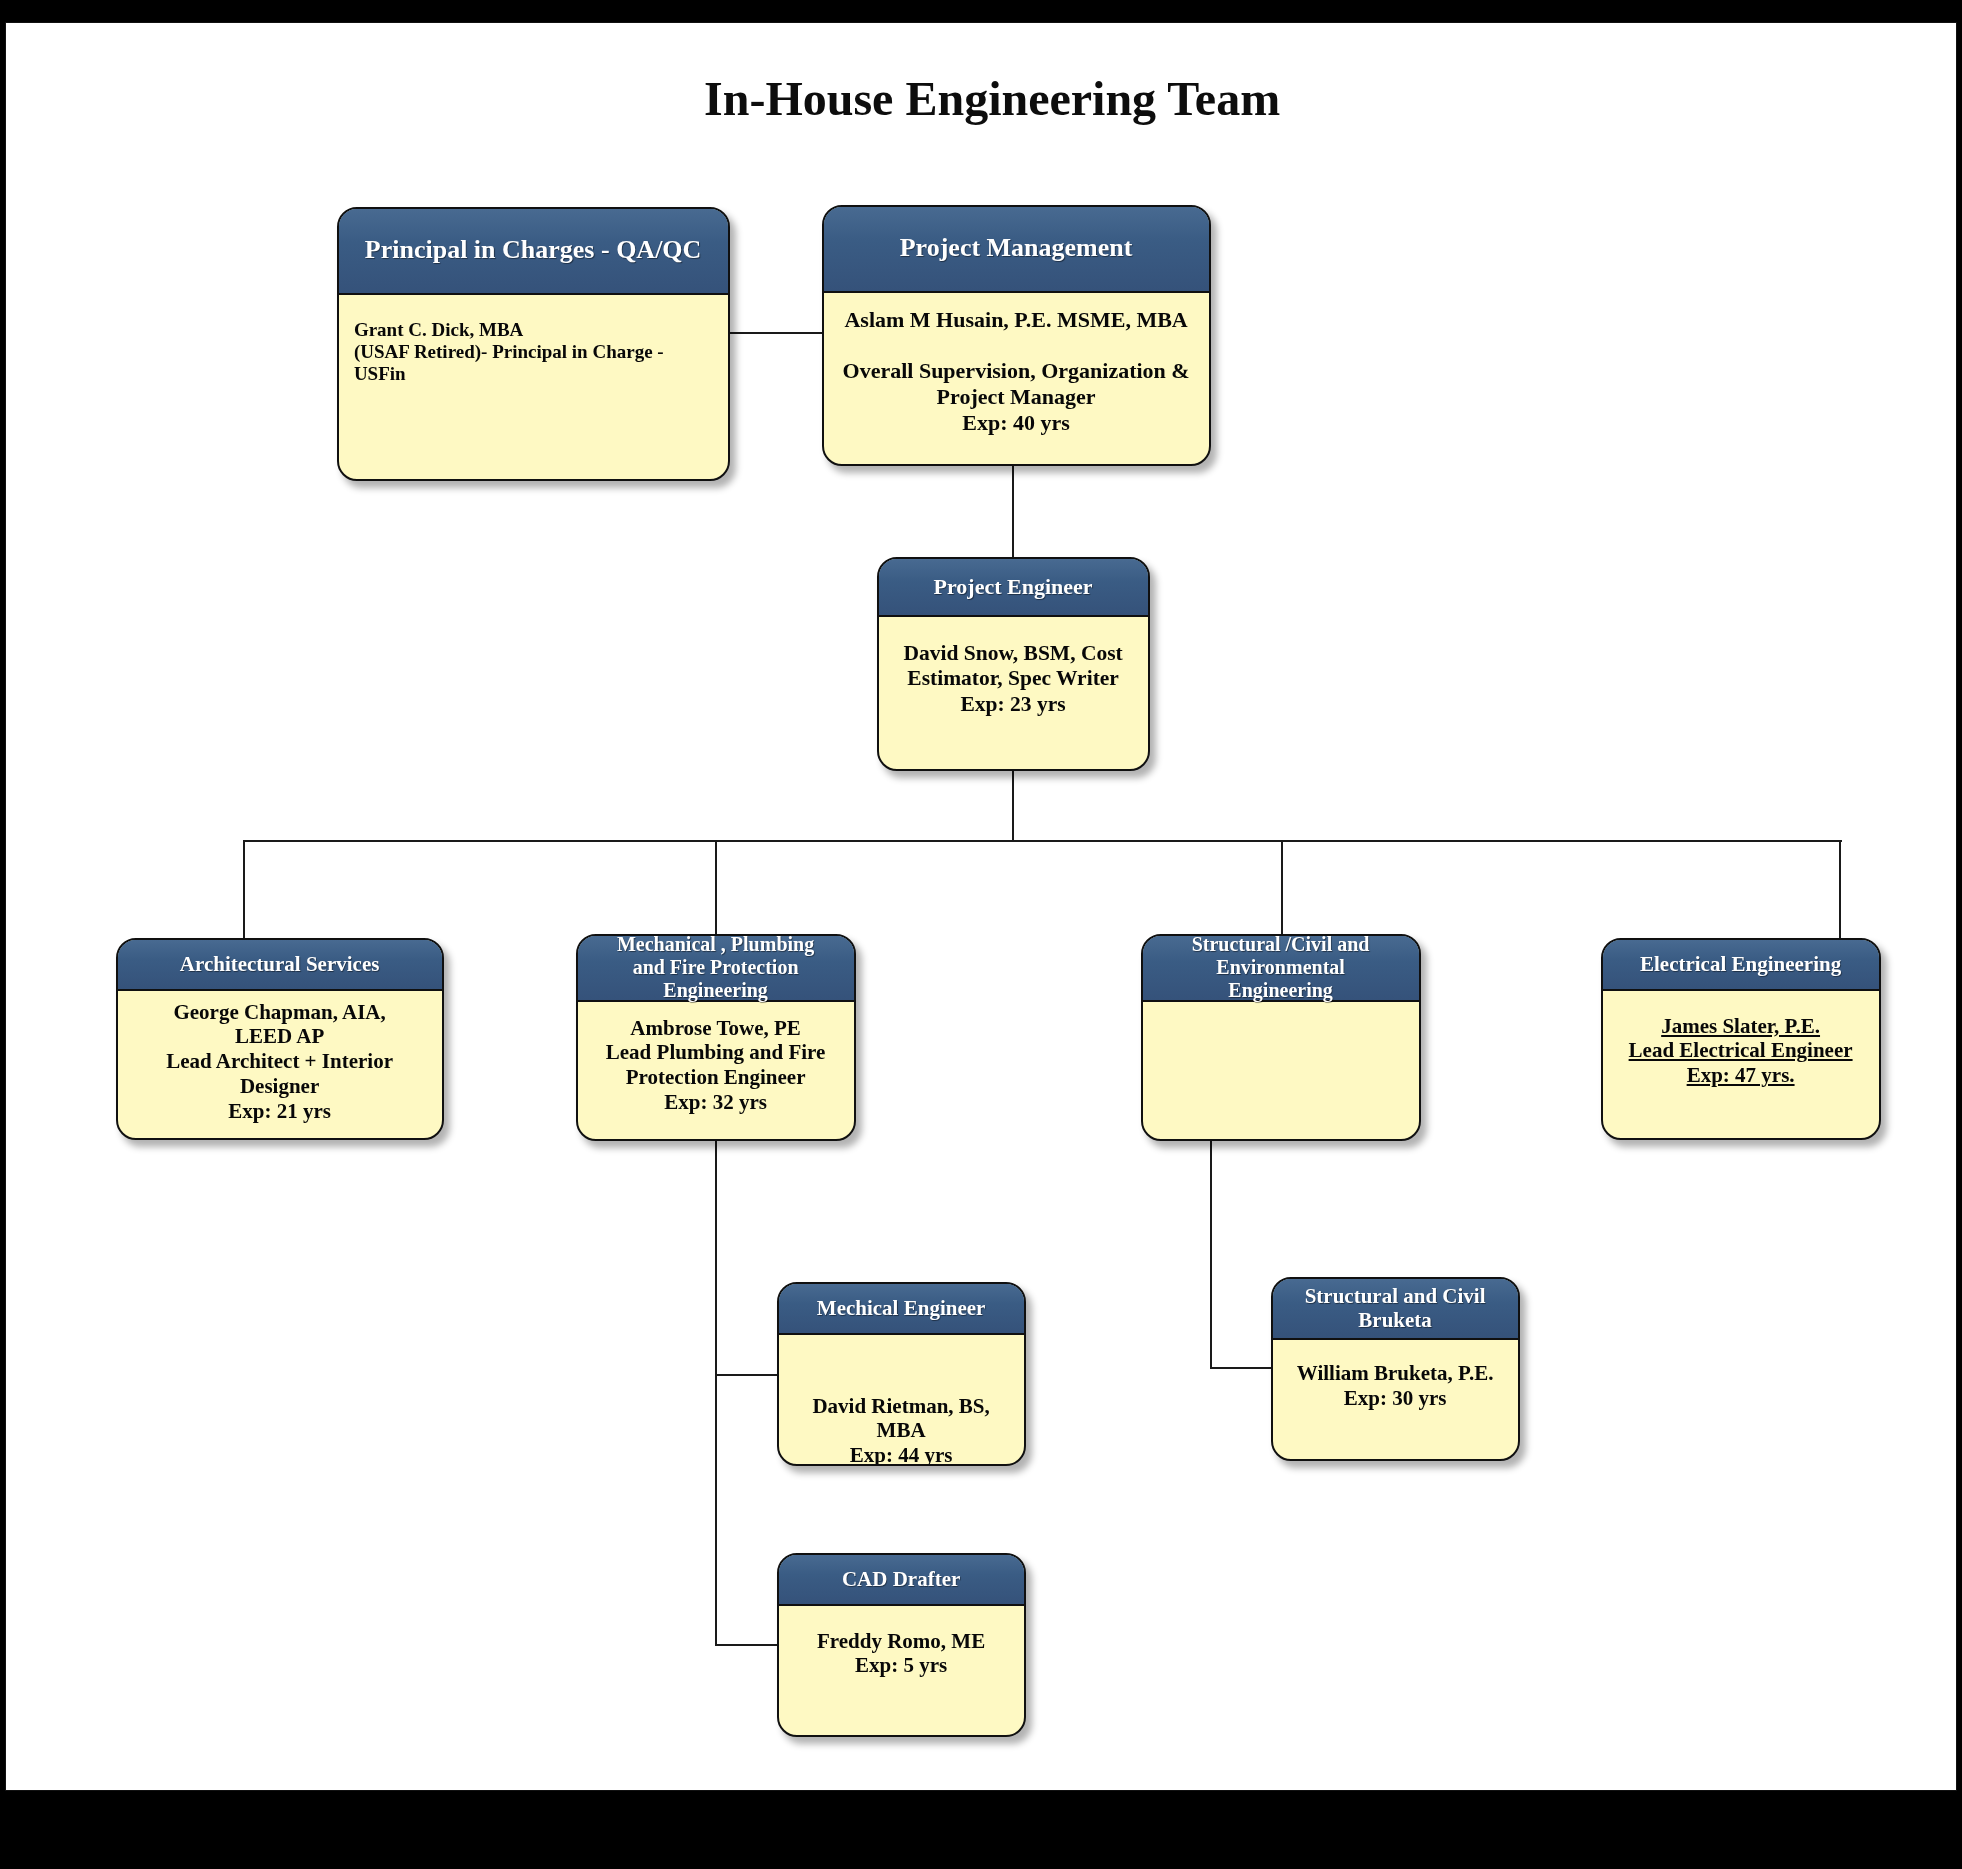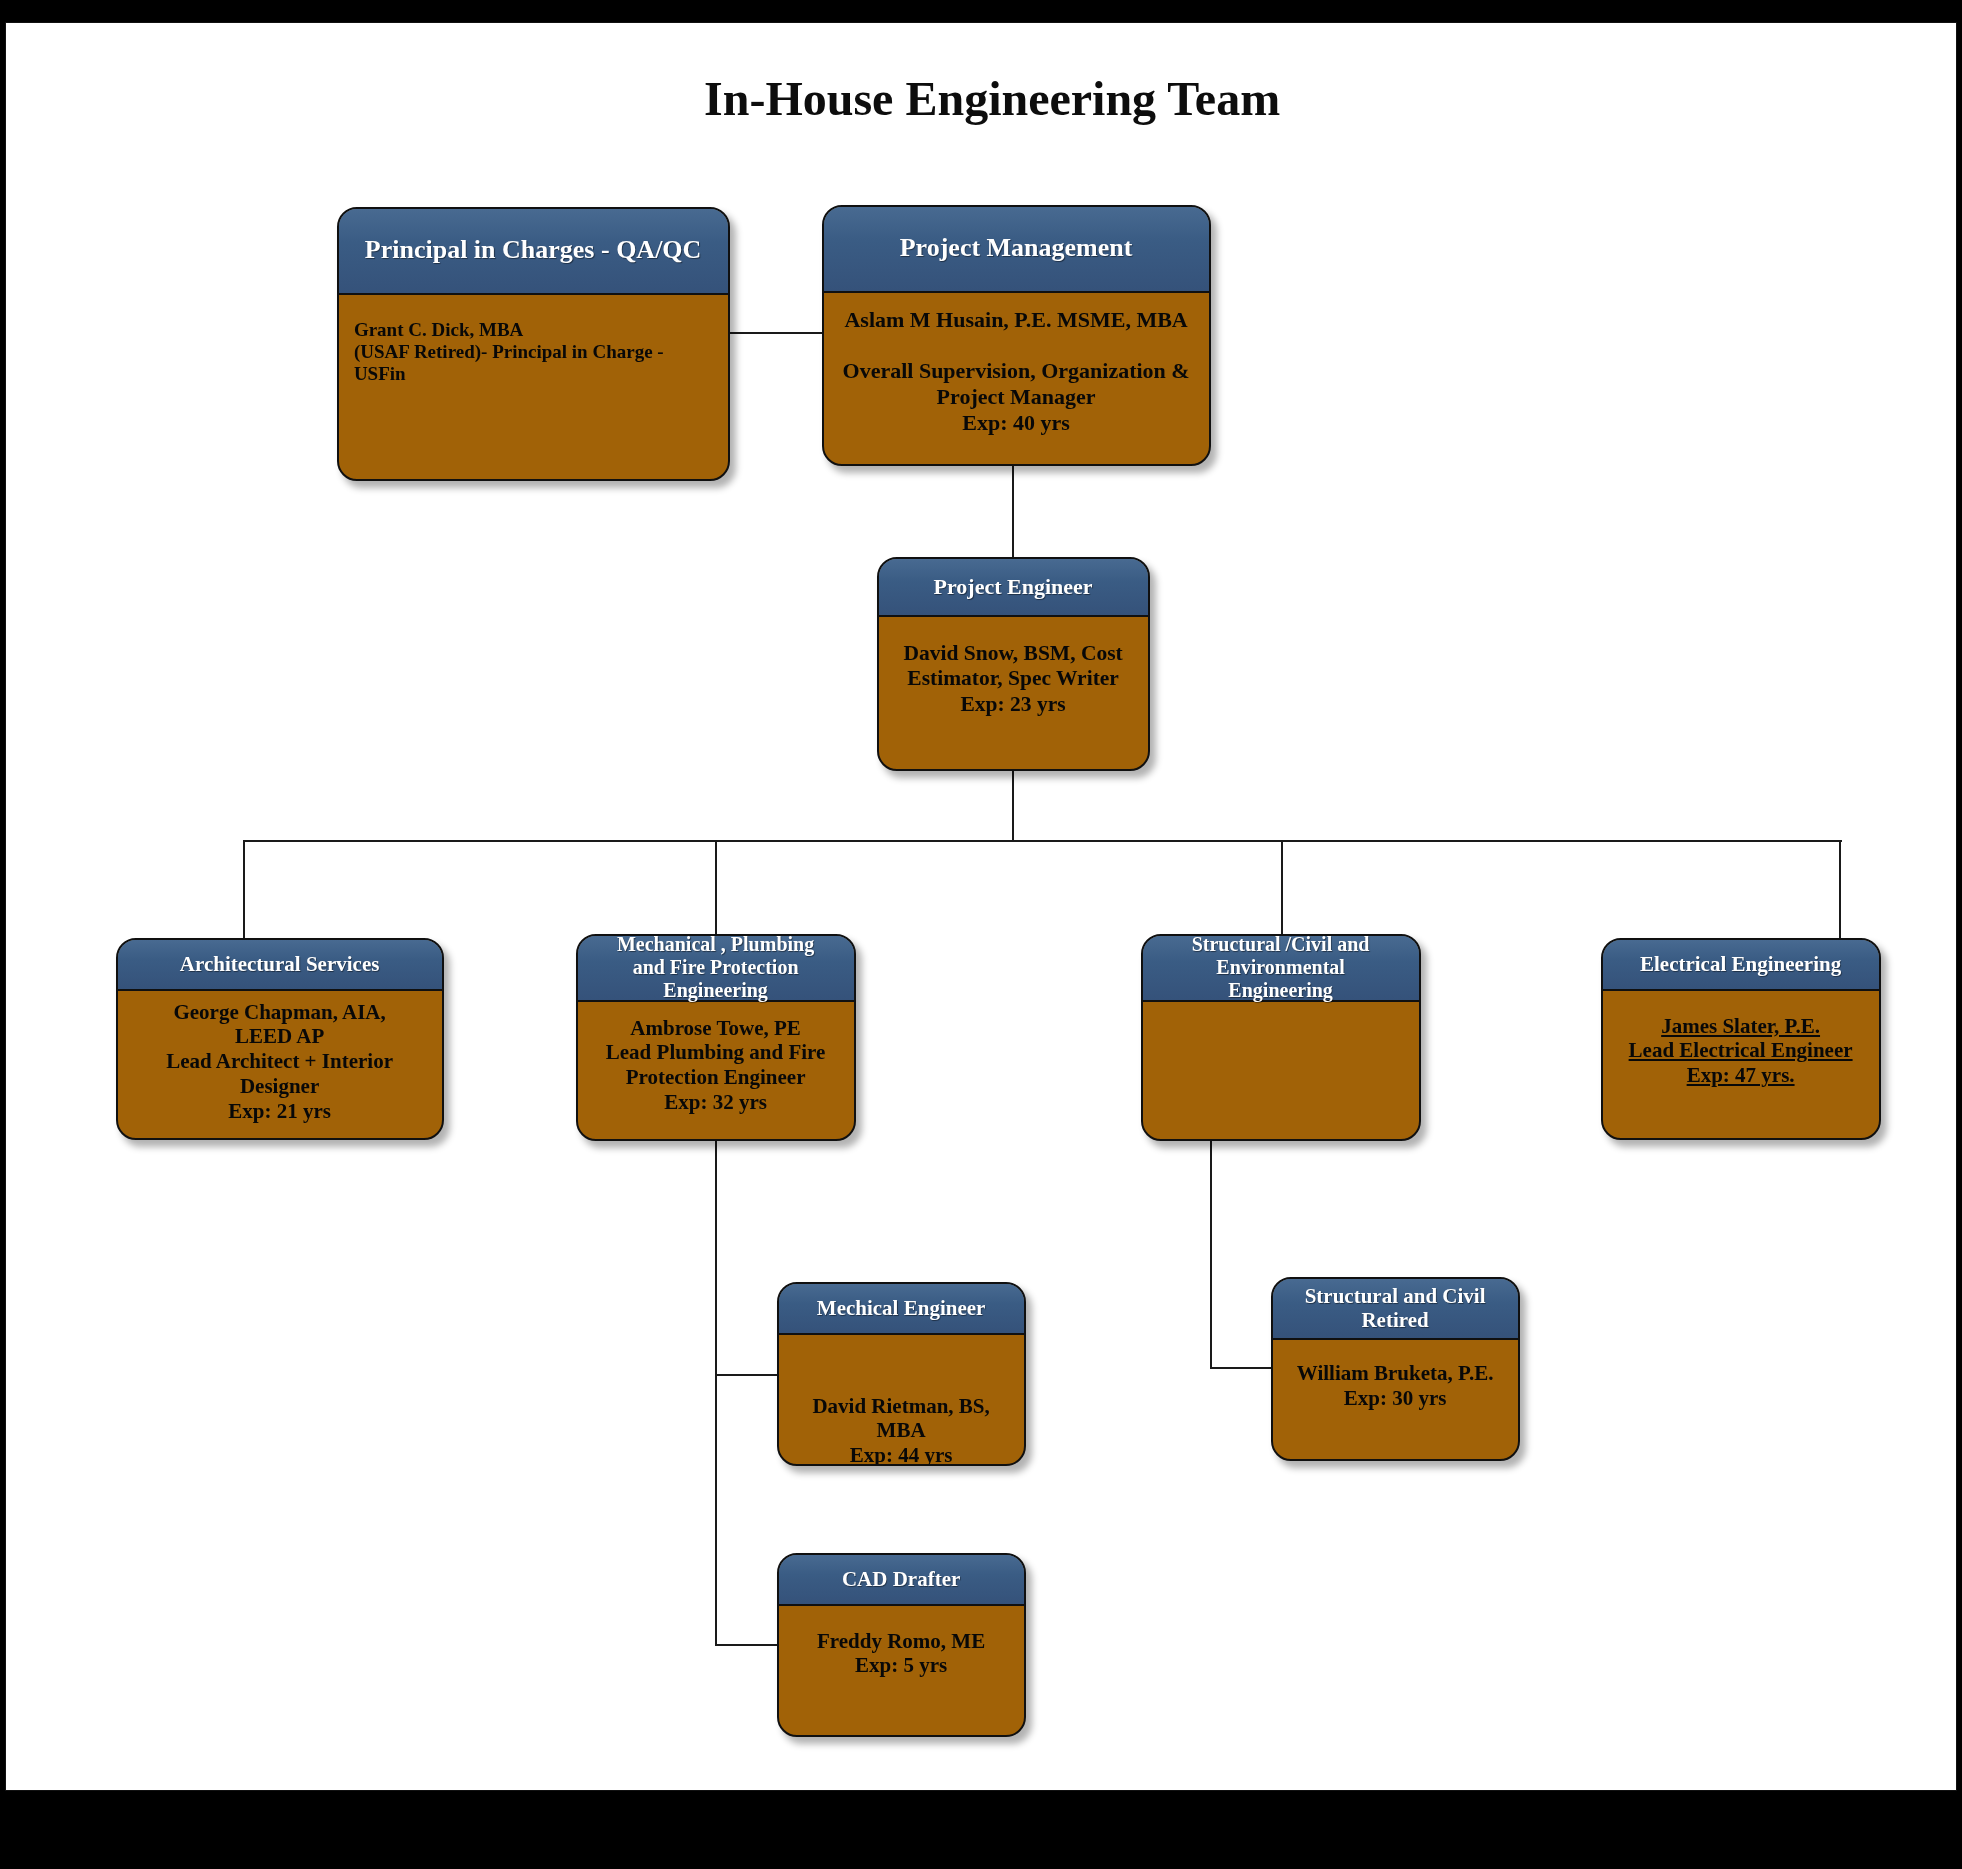--- a/index.html
+++ b/index.html
@@ -52,21 +52,21 @@
     background: #1a1a1a;
     z-index: 1;
   }
   .conn.h { height: 2.3px; }
   .conn.v { width: 2.3px; }
 
   
   .node {
     position: absolute;
     z-index: 4;
-    background: #a16207;
+    background: #fef9c3;
     border: 2.3px solid #101010;
     border-radius: 20px;
     box-shadow: 5.4px 6.1px 7px rgba(0,0,0,0.30);
     overflow: hidden;
     box-sizing: border-box;
   }
   .node-header {
     background: #3a5c84;
     background-image: linear-gradient(to bottom, #486a91 0%, #3a5c84 40%, #35527a 100%);
     color: #ffffff;
@@ -218,21 +218,21 @@
 
     <div class="node" id="node-mech-eng">
       <div class="node-header">Mechical Engineer</div>
       <div class="node-body center">David Rietman, BS,
 MBA
 Exp: 44 yrs</div>
     </div>
 
     <div class="node" id="node-struct-civil">
       <div class="node-header">Structural and Civil
-Retired</div>
+Bruketa</div>
       <div class="node-body center">William Bruketa, P.E.
 Exp: 30 yrs</div>
     </div>
 
     <div class="node" id="node-cad">
       <div class="node-header">CAD Drafter</div>
       <div class="node-body center">Freddy Romo, ME
 Exp: 5 yrs</div>
     </div>
 

